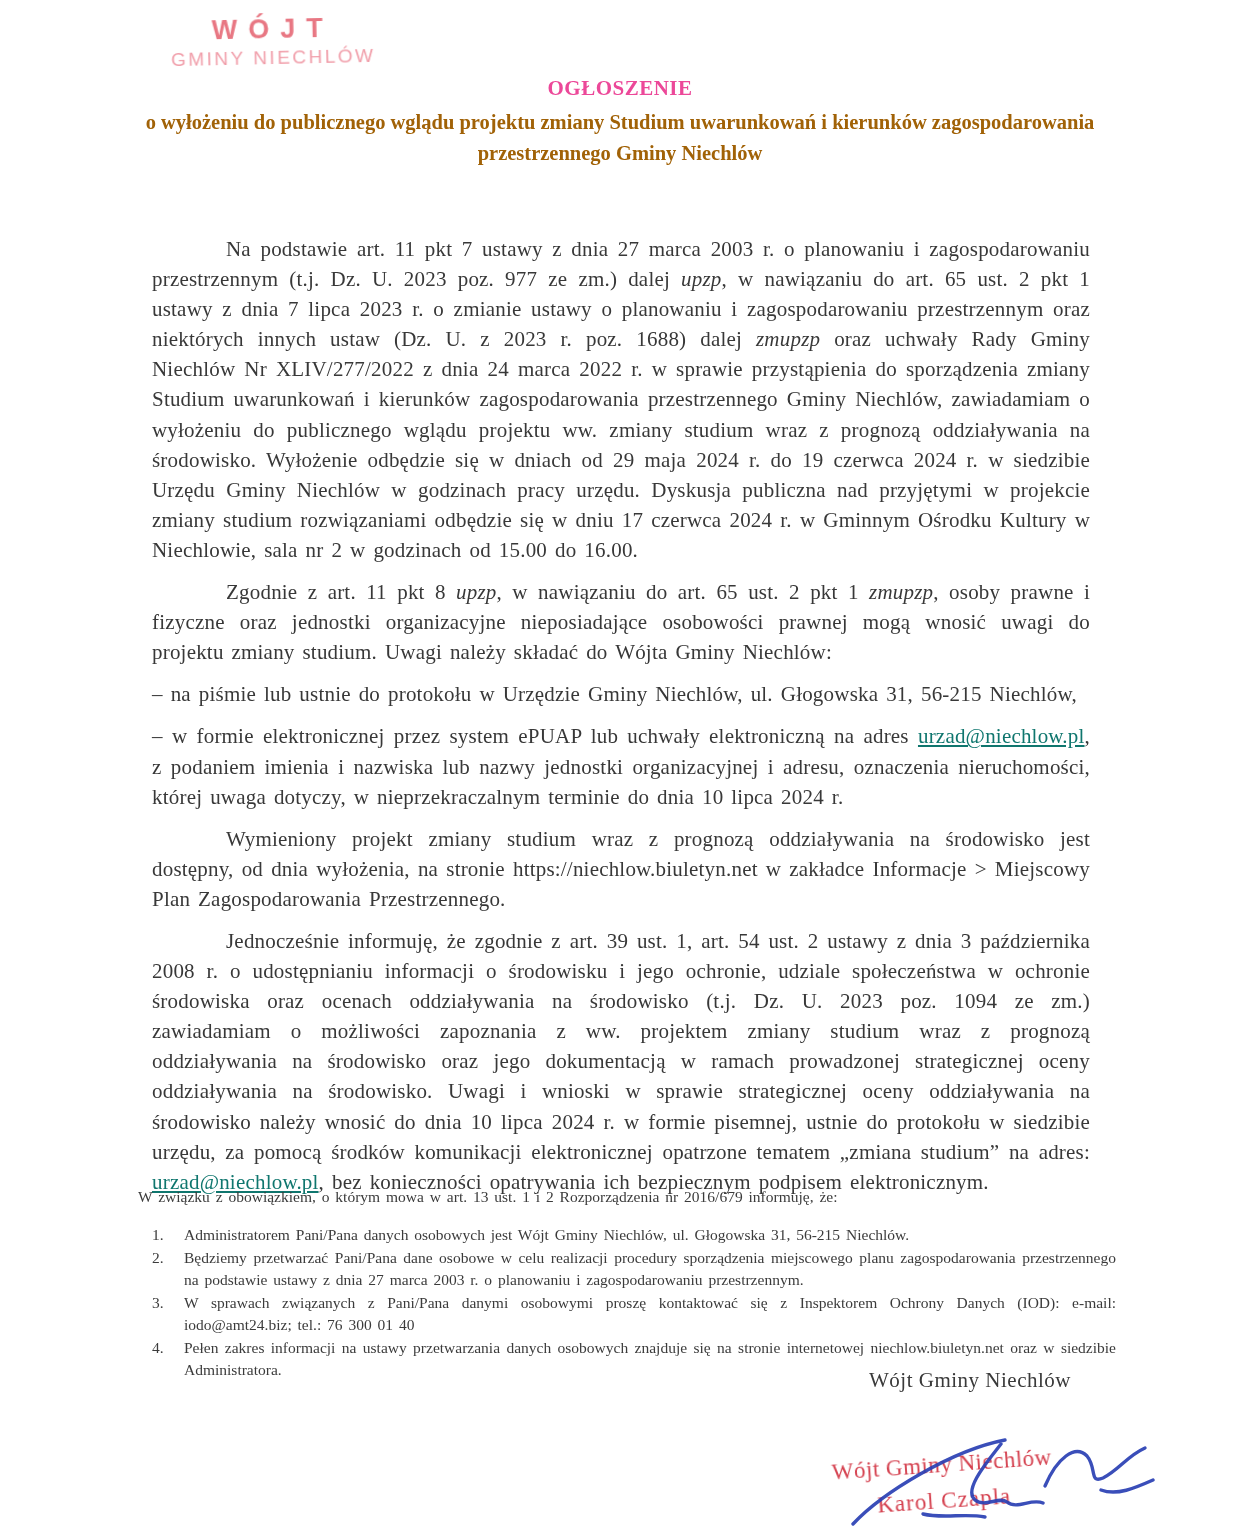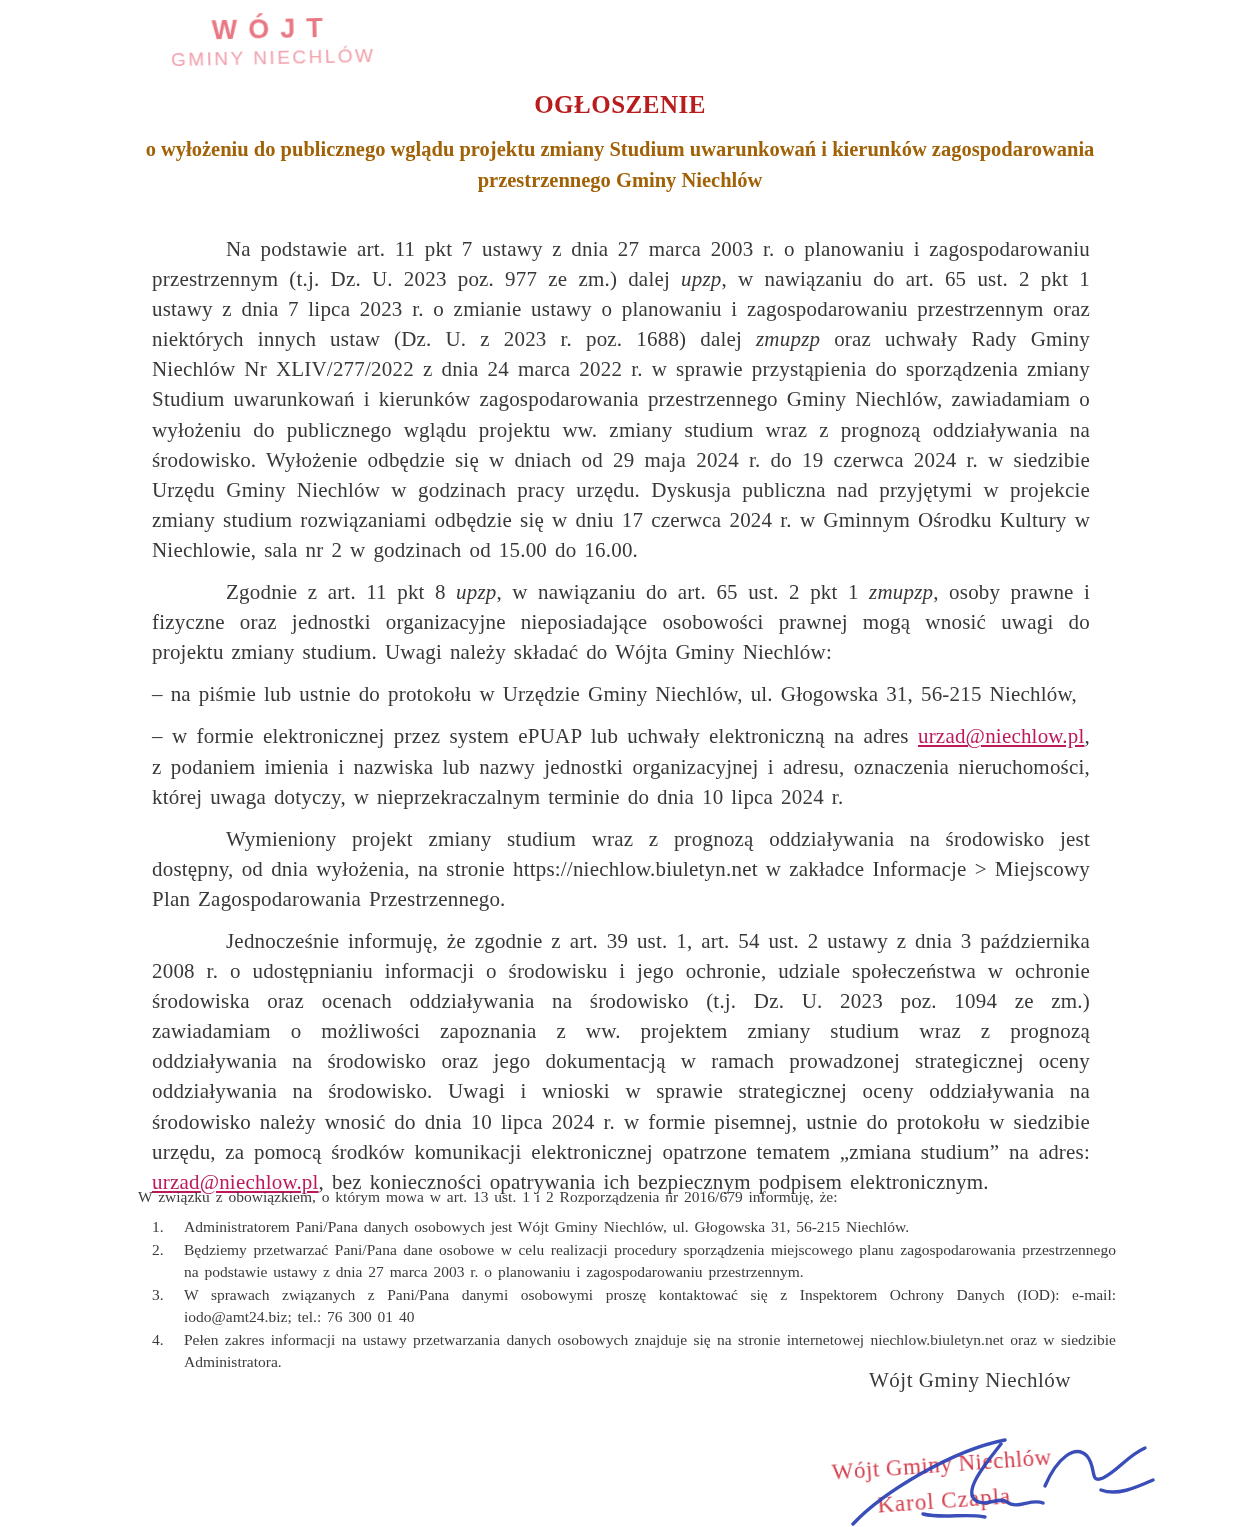--- a/index.html
+++ b/index.html
@@ -18,38 +18,38 @@
   .stamp-top-l1{
     font-size:27px;font-weight:bold;letter-spacing:11px;
     color:#e4606e;opacity:.85;filter:blur(.4px);
   }
   .stamp-top-l2{
     font-size:19px;letter-spacing:2.5px;margin-top:2px;
     color:#ef93a0;opacity:.9;filter:blur(.4px);
   }
   
   .title-block{position:absolute;left:140px;top:76px;width:960px;text-align:center;}
-  .doc-title{margin:15px;font-size:25px;font-weight:bold;color:#b91c1c;letter-spacing:.5px;}
+  .doc-title{margin:0;font-size:21px;font-weight:bold;color:#ec4899;letter-spacing:.5px;}
   .doc-subtitle{margin:6px 0 0 0;font-size:20.5px;font-weight:bold;color:#a16207;line-height:31px;}
   
   .body-text{
     position:absolute;left:140px;top:222px;width:962px;
     font-size:21px;line-height:30.1px;letter-spacing:.2px;word-spacing:2.5px;
     text-align:justify;color:#383838;
   }
   .body-text p{margin:12px;}
   .indent{text-indent:74px;}
   .it{font-style:italic;}
-  .un{text-decoration:underline;color:#be185d;}
+  .un{text-decoration:underline;color:#0f766e;}
   
   .rodo{
     position:absolute;left:138px;top:1186px;width:978px;
     font-size:15.5px;line-height:21.5px;color:#3b3b3b;word-spacing:2px;
   }
-  .rodo-intro{margin-bottom:8px;}
+  .rodo-intro{margin-bottom:16px;}
   .rodo-item{display:flex;margin-bottom:2px;}
   .rodo-num{width:24px;flex:none;margin-left:14px;}
   .rodo-txt{flex:1;text-align:justify;padding-left:8px;}
   
   .typed-sig{
     position:absolute;left:810px;top:1368px;width:320px;text-align:center;
     font-size:21px;color:#3a3a3a;letter-spacing:.5px;
   }
   .stamp-bottom{
     position:absolute;left:808px;top:1452px;width:270px;text-align:center;

